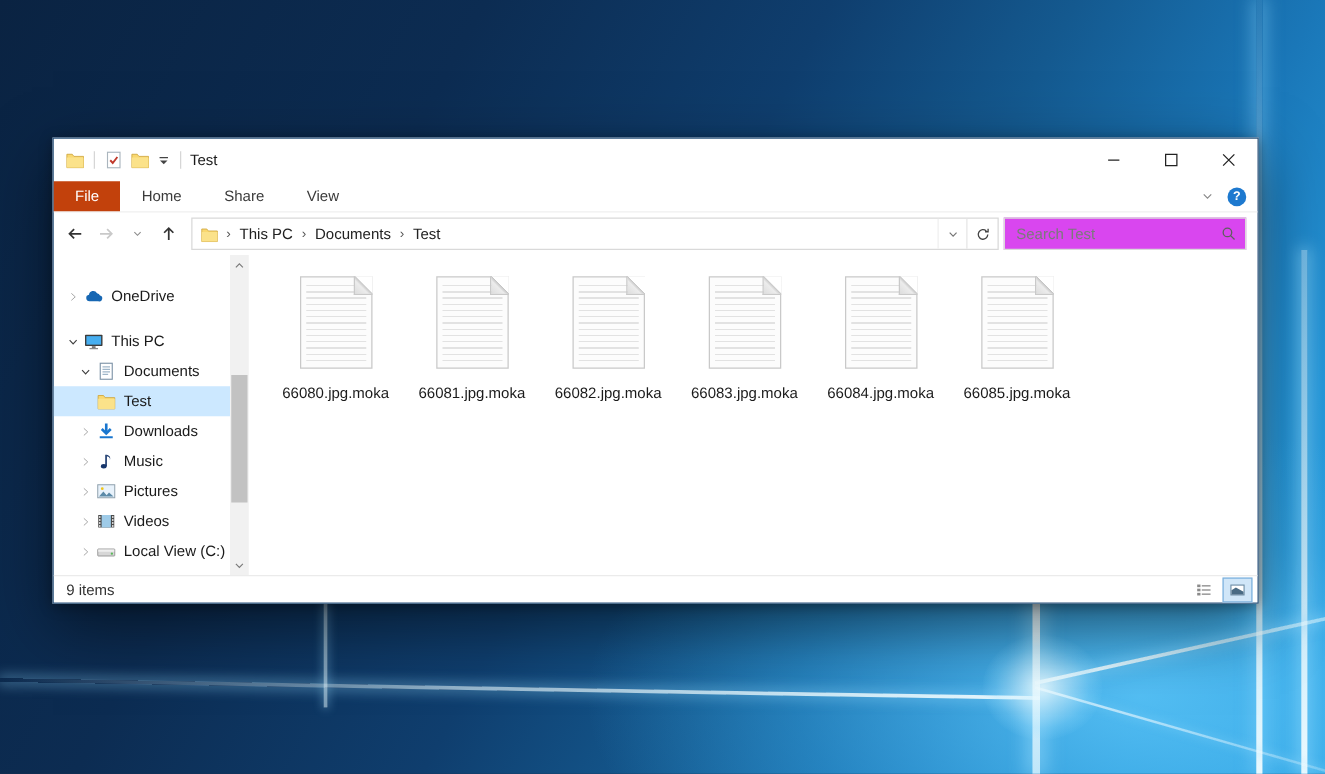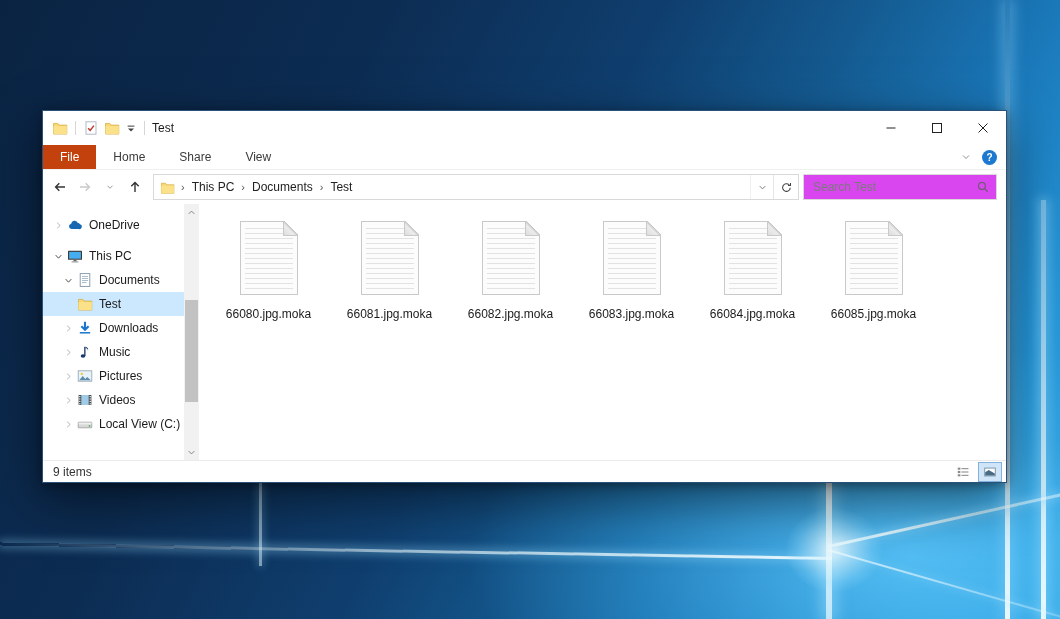--- a/index.html
+++ b/index.html
@@ -70,31 +70,31 @@
     font-family:"Liberation Sans",sans-serif;background:transparent;}
   .search-field input::placeholder{color:#7a7a7a;opacity:1;}
   .search-glyph{width:26px;display:flex;align-items:center;justify-content:center;flex:none;}
 
   
   .main{flex:1;display:flex;min-height:0;}
   .sidebar{width:141px;flex:none;padding-top:9px;overflow:hidden;}
   .side-row{height:24px;display:flex;align-items:center;font-size:12px;color:#1a1a1a;cursor:default;}
   .side-row .arrow{width:15px;flex:none;display:flex;align-items:center;justify-content:center;}
   .side-row .sicon{width:18px;flex:none;display:flex;align-items:center;justify-content:center;margin-right:5px;}
-  .lvl1{padding-left:8px;}
+  .lvl1{padding-left:8px;margin-top:12px;}
   .lvl2{padding-left:18px;}
   .lvl3{padding-left:33px;}
   .side-row.selected{background:#cce8ff;}
   .side-row.group-gap{margin-bottom:7px;}
   .side-scrollbar{width:15px;flex:none;background:#f1f1f1;position:relative;}
   .sb-arrow{position:absolute;left:0;width:15px;height:16px;display:flex;align-items:center;justify-content:center;}
   .sb-up{top:0;} .sb-down{bottom:0;}
   .sb-thumb{position:absolute;left:1px;width:13px;top:96px;height:102px;background:#c2c2c2;}
 
-  .content{flex:1;padding:17px 0 0 17px;display:flex;flex-wrap:wrap;align-content:flex-start;gap:16px;overflow:hidden;}
+  .content{flex:1;padding:17px 0 0 17px;display:flex;flex-wrap:wrap;align-content:flex-start;gap:4px;overflow:hidden;}
   .file-tile{width:105px;display:flex;flex-direction:column;align-items:center;}
   .file-page{position:relative;width:56px;height:72px;background:#fcfcfc;border:1px solid #c9c9c9;}
   .file-lines{position:absolute;left:4px;right:4px;top:6px;bottom:5px;
     background:repeating-linear-gradient(to bottom,#e2e2e2 0 1px,transparent 1px 5px);}
   .file-fold{position:absolute;top:-1px;right:-1px;width:14px;height:14px;
     background:linear-gradient(to left bottom,#ffffff 48%,#c6c6c6 50%,#ececec 62%,#dddddd 100%);
     border-left:1px solid #c9c9c9;border-bottom:1px solid #c9c9c9;}
   .file-label{font-size:12px;color:#1b1b1b;margin-top:12px;white-space:nowrap;}
 
   

